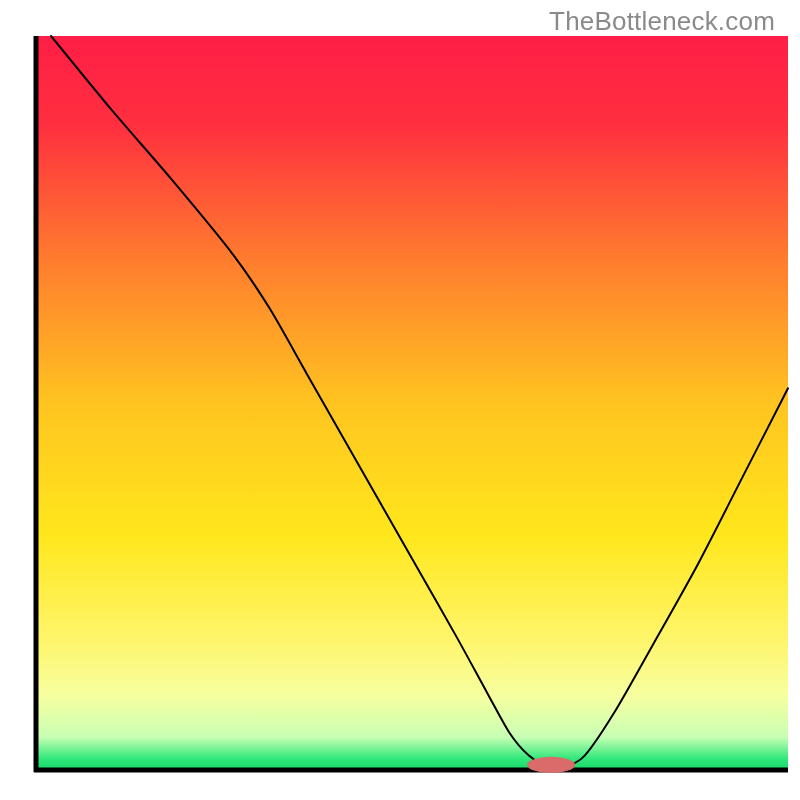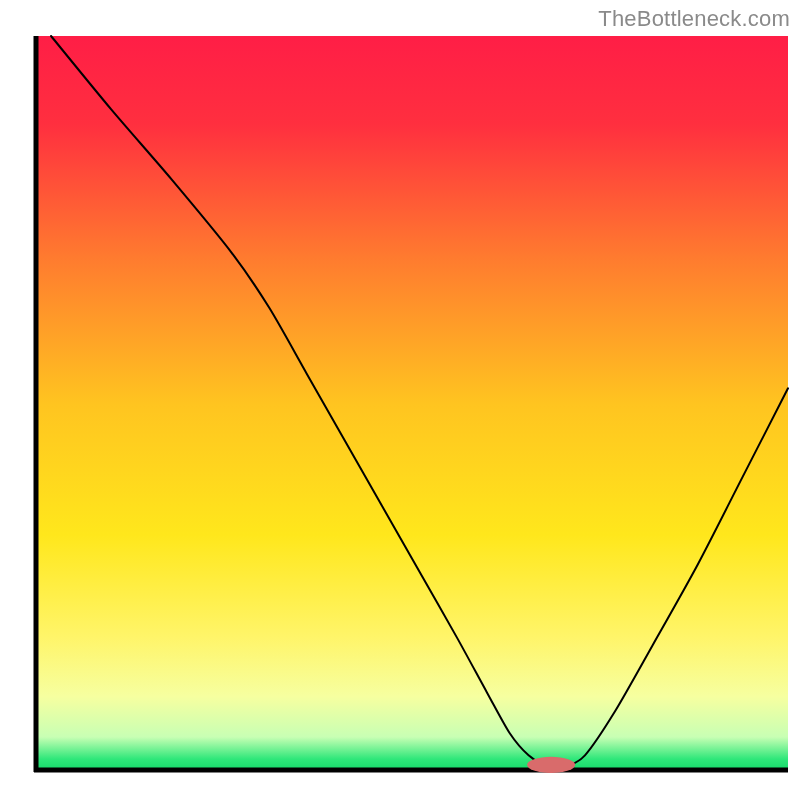--- a/index.html
+++ b/index.html
@@ -11,23 +11,23 @@
     overflow: hidden;
   }
   .chart-wrap {
     position: relative;
     width: 800px;
     height: 800px;
   }
   .watermark {
     position: absolute;
     top: 6px;
-    right: 10px;
+    right: 25px;
     font-family: Arial, Helvetica, sans-serif;
-    font-size: 22px;
+    font-size: 26px;
     color: #8a8a8a;
     font-weight: 500;
     letter-spacing: 0.2px;
   }
   svg {
     display: block;
   }
 </style>
 </head>
 <body>

